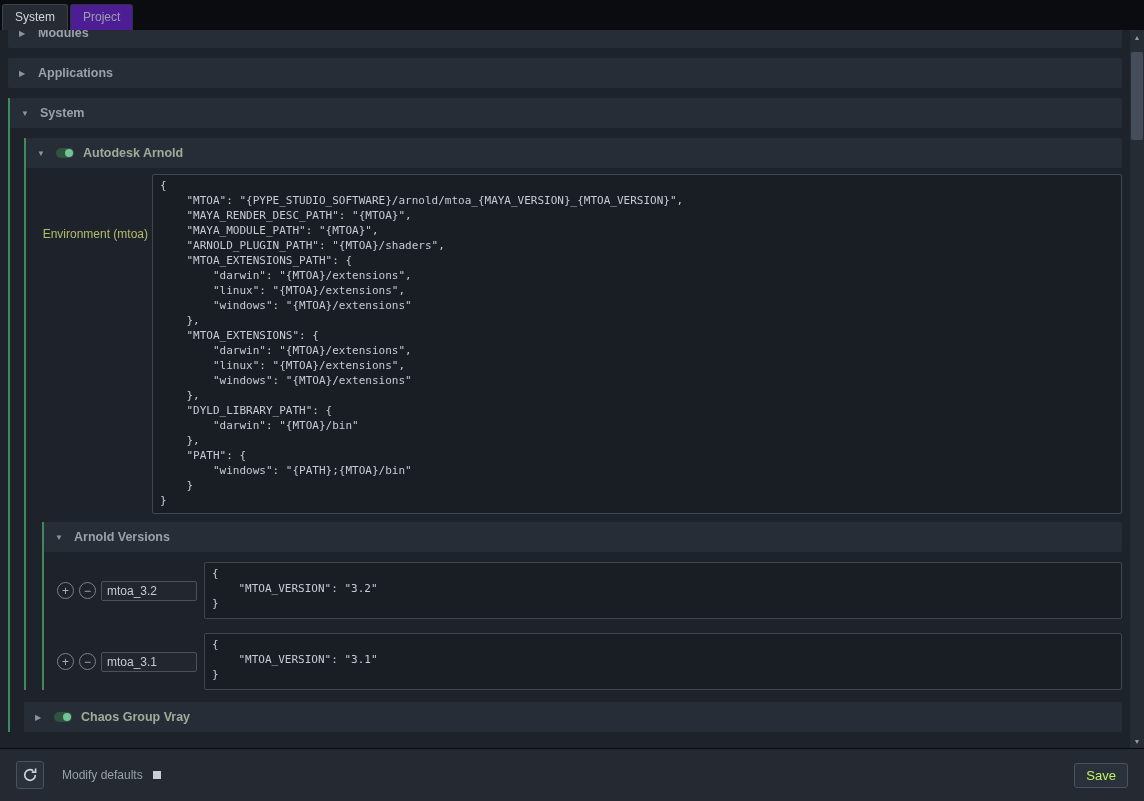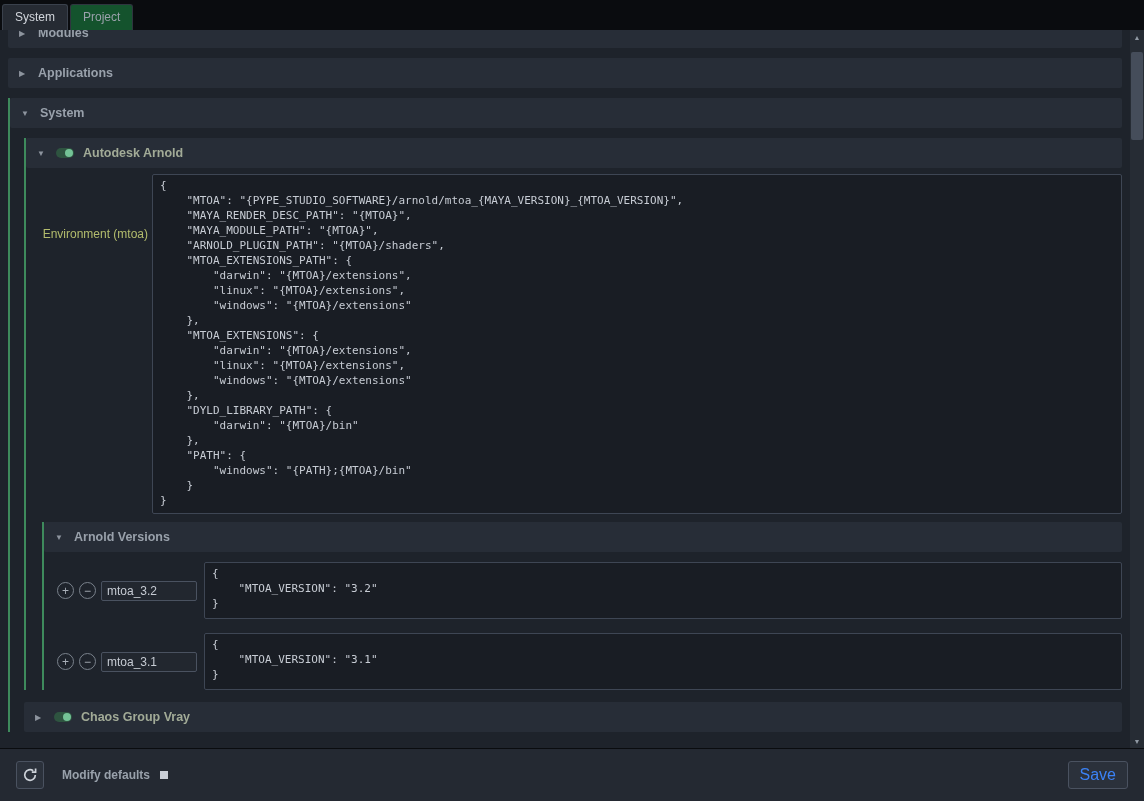--- a/index.html
+++ b/index.html
@@ -14,21 +14,21 @@
 
   
   .tabbar {
     height: 30px; flex: 0 0 auto;
     background: #0a0c0f;
     display: flex; align-items: flex-end;
     padding-left: 2px;
   }
   .tab {
     font-size: 12px; padding: 5px 12px 6px;
-    color: #9aa1ab; background: #14532d;
+    color: #9aa1ab; background: #4c1d95;
     border: 1px solid #2f353f; border-bottom: none;
     border-radius: 3px 3px 0 0; margin-right: 2px;
     cursor: default;
   }
   .tab.active { background: #262b33; color: #d2d6dc; border-color: #3a414c; }
 
   
   .body { flex: 1 1 auto; display: flex; background: #1e232b; min-height: 0; }
   .content { flex: 1 1 auto; padding: 0 8px; overflow: hidden; position: relative; }
 
@@ -104,27 +104,27 @@
   .footer {
     height: 53px; flex: 0 0 auto;
     background: #242932; border-top: 1px solid #0a0c0f;
     display: flex; align-items: center; padding: 0 16px; gap: 18px;
   }
   .refresh-btn {
     width: 28px; height: 28px; flex: 0 0 auto;
     background: #2b313b; border: 1px solid #4a5260; border-radius: 3px;
     display: flex; align-items: center; justify-content: center; cursor: default;
   }
-  .modify { display: flex; align-items: center; font-weight: bold; }
+  .modify { display: flex; align-items: center; }
   .modify-label { color: #99a1ab; font-size: 12px; }
   .modify-square { width: 8px; height: 8px; background: #c9ced6; display: inline-block; margin-left: 10px; }
   .spacer { flex: 1 1 auto; }
   .save-btn {
     padding: 4px 11px; background: #2b313b; border: 1px solid #4a5260; border-radius: 3px;
-    color: #3b82f6; font-size: 16px; cursor: default;
+    color: #bef264; font-size: 13px; cursor: default;
     font-family: "Liberation Sans", sans-serif;
   }
 </style>
 </head>
 <body>
 
 <div class="app">
 
   <div class="tabbar">
     <div class="tab active">System</div>

